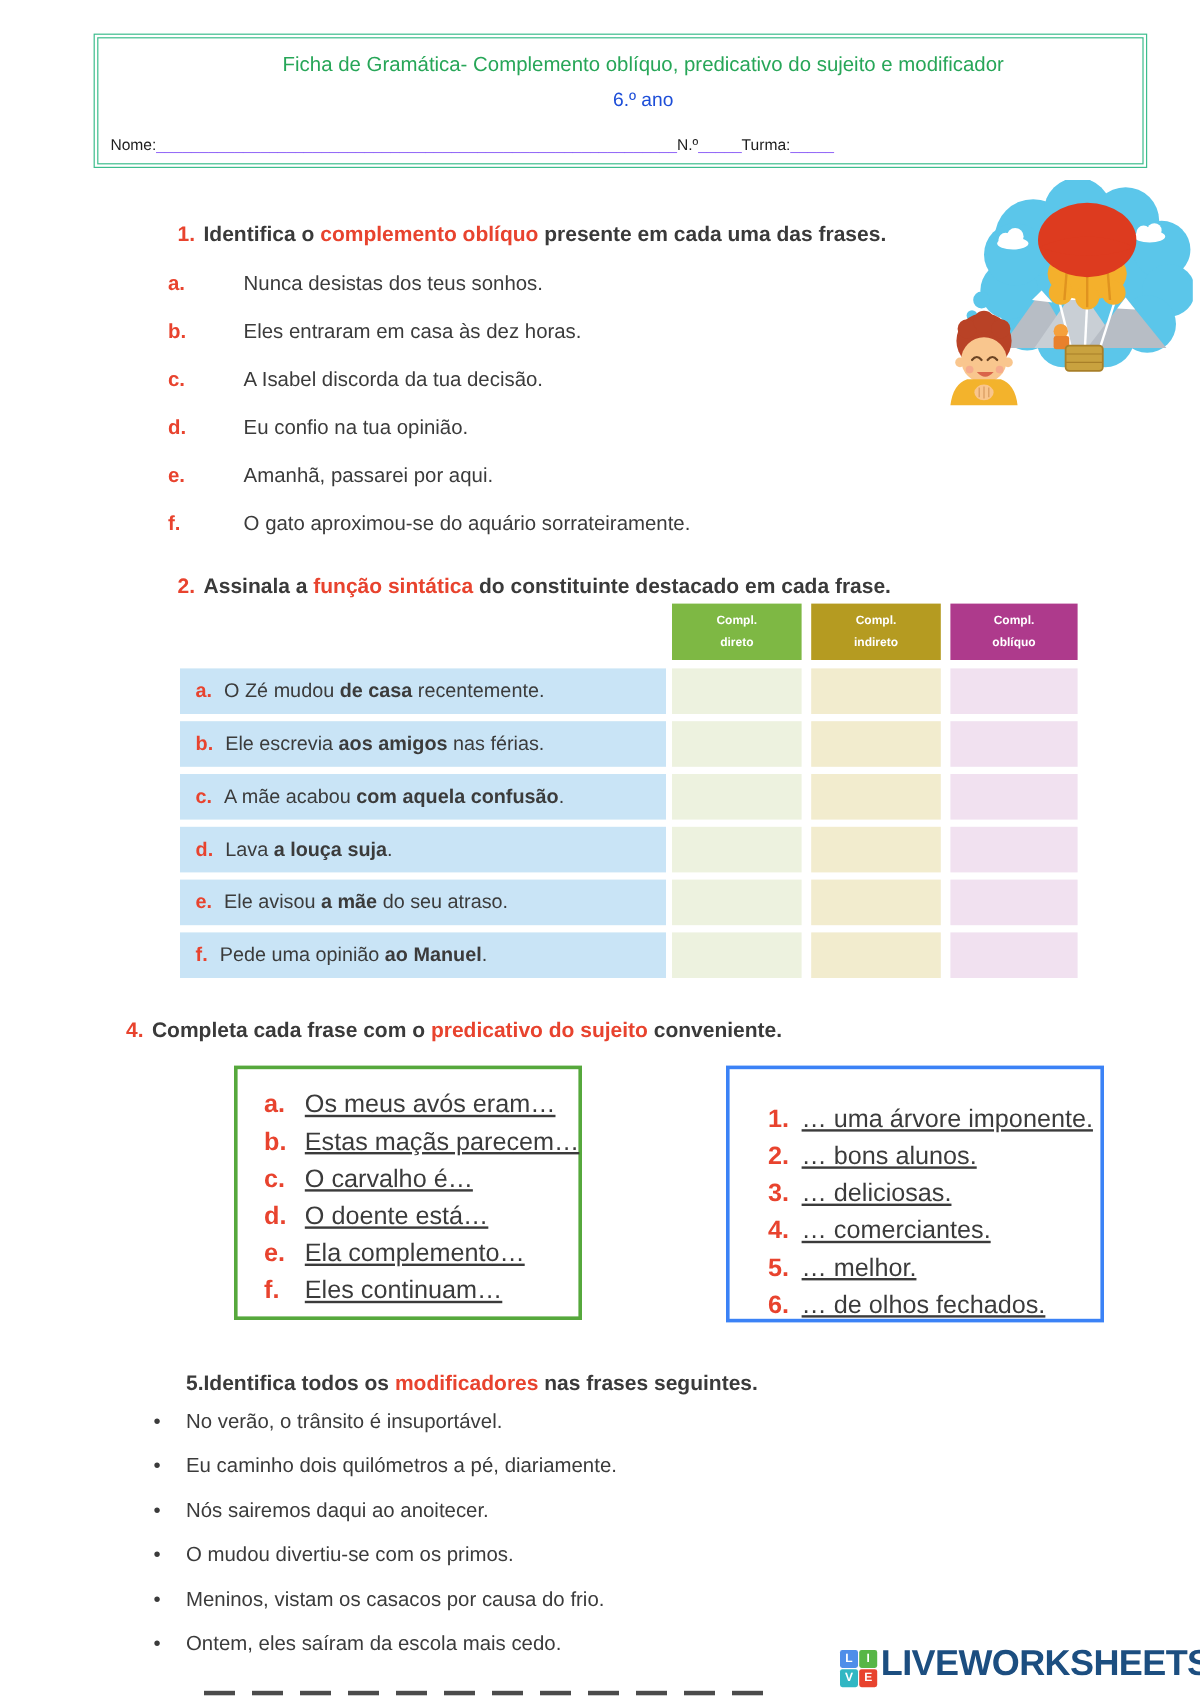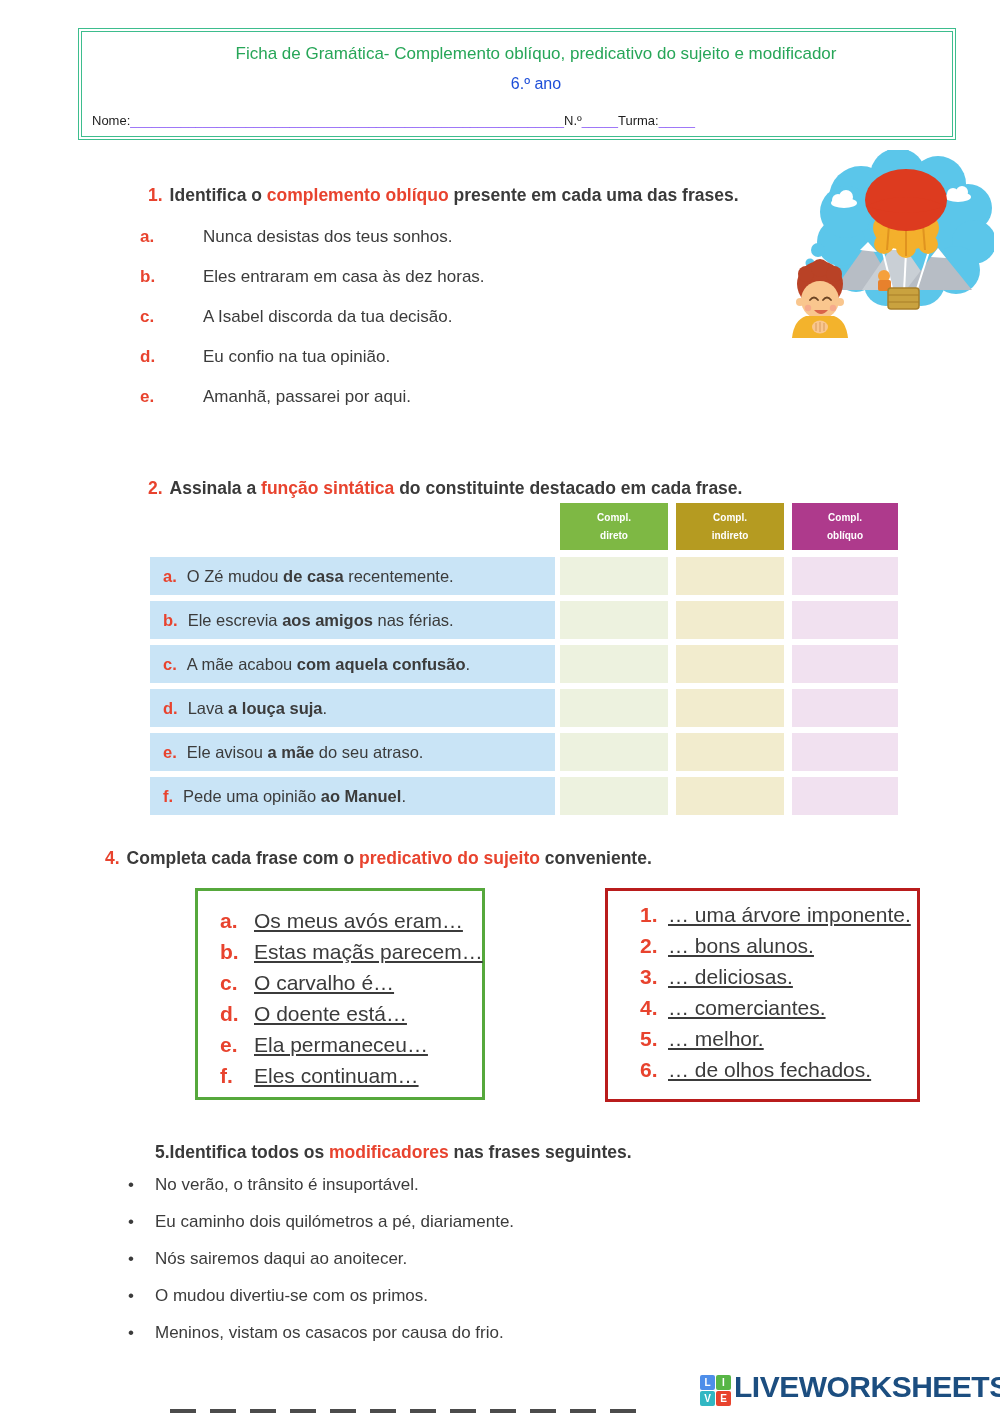--- a/index.html
+++ b/index.html
@@ -52,21 +52,21 @@
     font-size:16.5px;white-space:nowrap;}
   .t-sent .letter{margin-right:10px;}
   .t-cell{position:absolute;top:0;height:38px;}
   .tc1{background:#edf2df;}
   .tc2{background:#f2ecce;}
   .tc3{background:#f1e1f0;}
   
   .box-green{position:absolute;left:195px;top:888px;width:290px;height:212px;
     border:3px solid #56a83c;box-sizing:border-box;padding:21px 0 0 22px;}
   .box-red{position:absolute;left:605px;top:888px;width:315px;height:214px;
-    border:3px solid #b91c1c;box-sizing:border-box;padding:15px 0 0 32px;}
+    border:3px solid #3b82f6;box-sizing:border-box;padding:33px 0 0 32px;}
   .box-item{font-size:21px;line-height:18px;margin-bottom:13px;white-space:nowrap;text-decoration:underline;}
   .box-green .letter{display:inline-block;width:34px;}
   .box-red .bnum{display:inline-block;width:28px;color:#e8432e;font-weight:bold;}
   
   .q5-bullets{position:absolute;left:128px;top:1176px;font-size:17px;}
   .q5-bullets .brow{margin-bottom:19px;line-height:18px;white-space:nowrap;}
   .bdot{display:inline-block;width:27px;color:#3b3b3b;}
   
   .logo{position:absolute;left:700px;top:1375px;width:31px;height:31px;
     display:grid;grid-template-columns:15px 15px;grid-template-rows:15px 15px;gap:1px;}
@@ -103,20 +103,21 @@
 <div class="heading" style="left:148px;top:185px;">
   <span class="num">1.</span><span><span>Identifica o </span><span class="hl">complemento oblíquo</span><span> presente em cada uma das frases.</span></span>
 </div>
 
 <div class="q1-items">
   <div class="item"><span class="letter">a.</span><span>Nunca desistas dos teus sonhos.</span></div>
   <div class="item"><span class="letter">b.</span><span>Eles entraram em casa às dez horas.</span></div>
   <div class="item"><span class="letter">c.</span><span>A Isabel discorda da tua decisão.</span></div>
   <div class="item"><span class="letter">d.</span><span>Eu confio na tua opinião.</span></div>
   <div class="item"><span class="letter">e.</span><span>Amanhã, passarei por aqui.</span></div>
+  <div class="item"><span class="letter">f.</span><span>O gato aproximou-se do aquário sorrateiramente.</span></div>
 </div>
 
 <svg class="illus" viewBox="0 0 208 188">
 
   <g fill="#5bc6ea">
     <circle cx="118" cy="72" r="58"></circle>
       <circle cx="75" cy="48" r="32"></circle>
       <circle cx="112" cy="26" r="28"></circle>
     <circle cx="152" cy="34" r="28"></circle>
       <circle cx="182" cy="58" r="24"></circle>
@@ -266,21 +267,21 @@
 
 <div class="heading" style="left:105px;top:848px;">
   <span class="num">4.</span><span><span>Completa cada frase com o </span><span class="hl">predicativo do sujeito</span><span> conveniente.</span></span>
 </div>
 
 <div class="box-green">
   <div class="box-item"><span class="letter">a.</span><span>Os meus avós eram…</span></div>
   <div class="box-item"><span class="letter">b.</span><span>Estas maçãs parecem…</span></div>
   <div class="box-item"><span class="letter">c.</span><span>O carvalho é…</span></div>
   <div class="box-item"><span class="letter">d.</span><span>O doente está…</span></div>
-  <div class="box-item"><span class="letter">e.</span><span>Ela permaneceu…</span></div>
+  <div class="box-item"><span class="letter">e.</span><span>Ela complemento…</span></div>
   <div class="box-item"><span class="letter">f.</span><span>Eles continuam…</span></div>
 </div>
 
 <div class="box-red">
   <div class="box-item"><span class="bnum">1.</span><span>… uma árvore imponente.</span></div>
   <div class="box-item"><span class="bnum">2.</span><span>… bons alunos.</span></div>
   <div class="box-item"><span class="bnum">3.</span><span>… deliciosas.</span></div>
   <div class="box-item"><span class="bnum">4.</span><span>… comerciantes.</span></div>
   <div class="box-item"><span class="bnum">5.</span><span>… melhor.</span></div>
   <div class="box-item"><span class="bnum">6.</span><span>… de olhos fechados.</span></div>
@@ -289,20 +290,21 @@
 <div class="heading" style="left:155px;top:1142px;">
   <span><span>5.Identifica todos os </span><span class="hl">modificadores</span><span> nas frases seguintes.</span></span>
 </div>
 
 <div class="q5-bullets">
   <div class="brow"><span class="bdot">•</span><span>No verão, o trânsito é insuportável.</span></div>
   <div class="brow"><span class="bdot">•</span><span>Eu caminho dois quilómetros a pé, diariamente.</span></div>
   <div class="brow"><span class="bdot">•</span><span>Nós sairemos daqui ao anoitecer.</span></div>
   <div class="brow"><span class="bdot">•</span><span>O mudou divertiu-se com os primos.</span></div>
   <div class="brow"><span class="bdot">•</span><span>Meninos, vistam os casacos por causa do frio.</span></div>
+  <div class="brow"><span class="bdot">•</span><span>Ontem, eles saíram da escola mais cedo.</span></div>
 </div>
 
 <div class="logo">
   <div class="sq lg0">L</div>
   <div class="sq lg1">I</div>
   <div class="sq lg2">V</div>
   <div class="sq lg3">E</div>
 </div>
 <div class="brand">LIVEWORKSHEETS</div>
 

